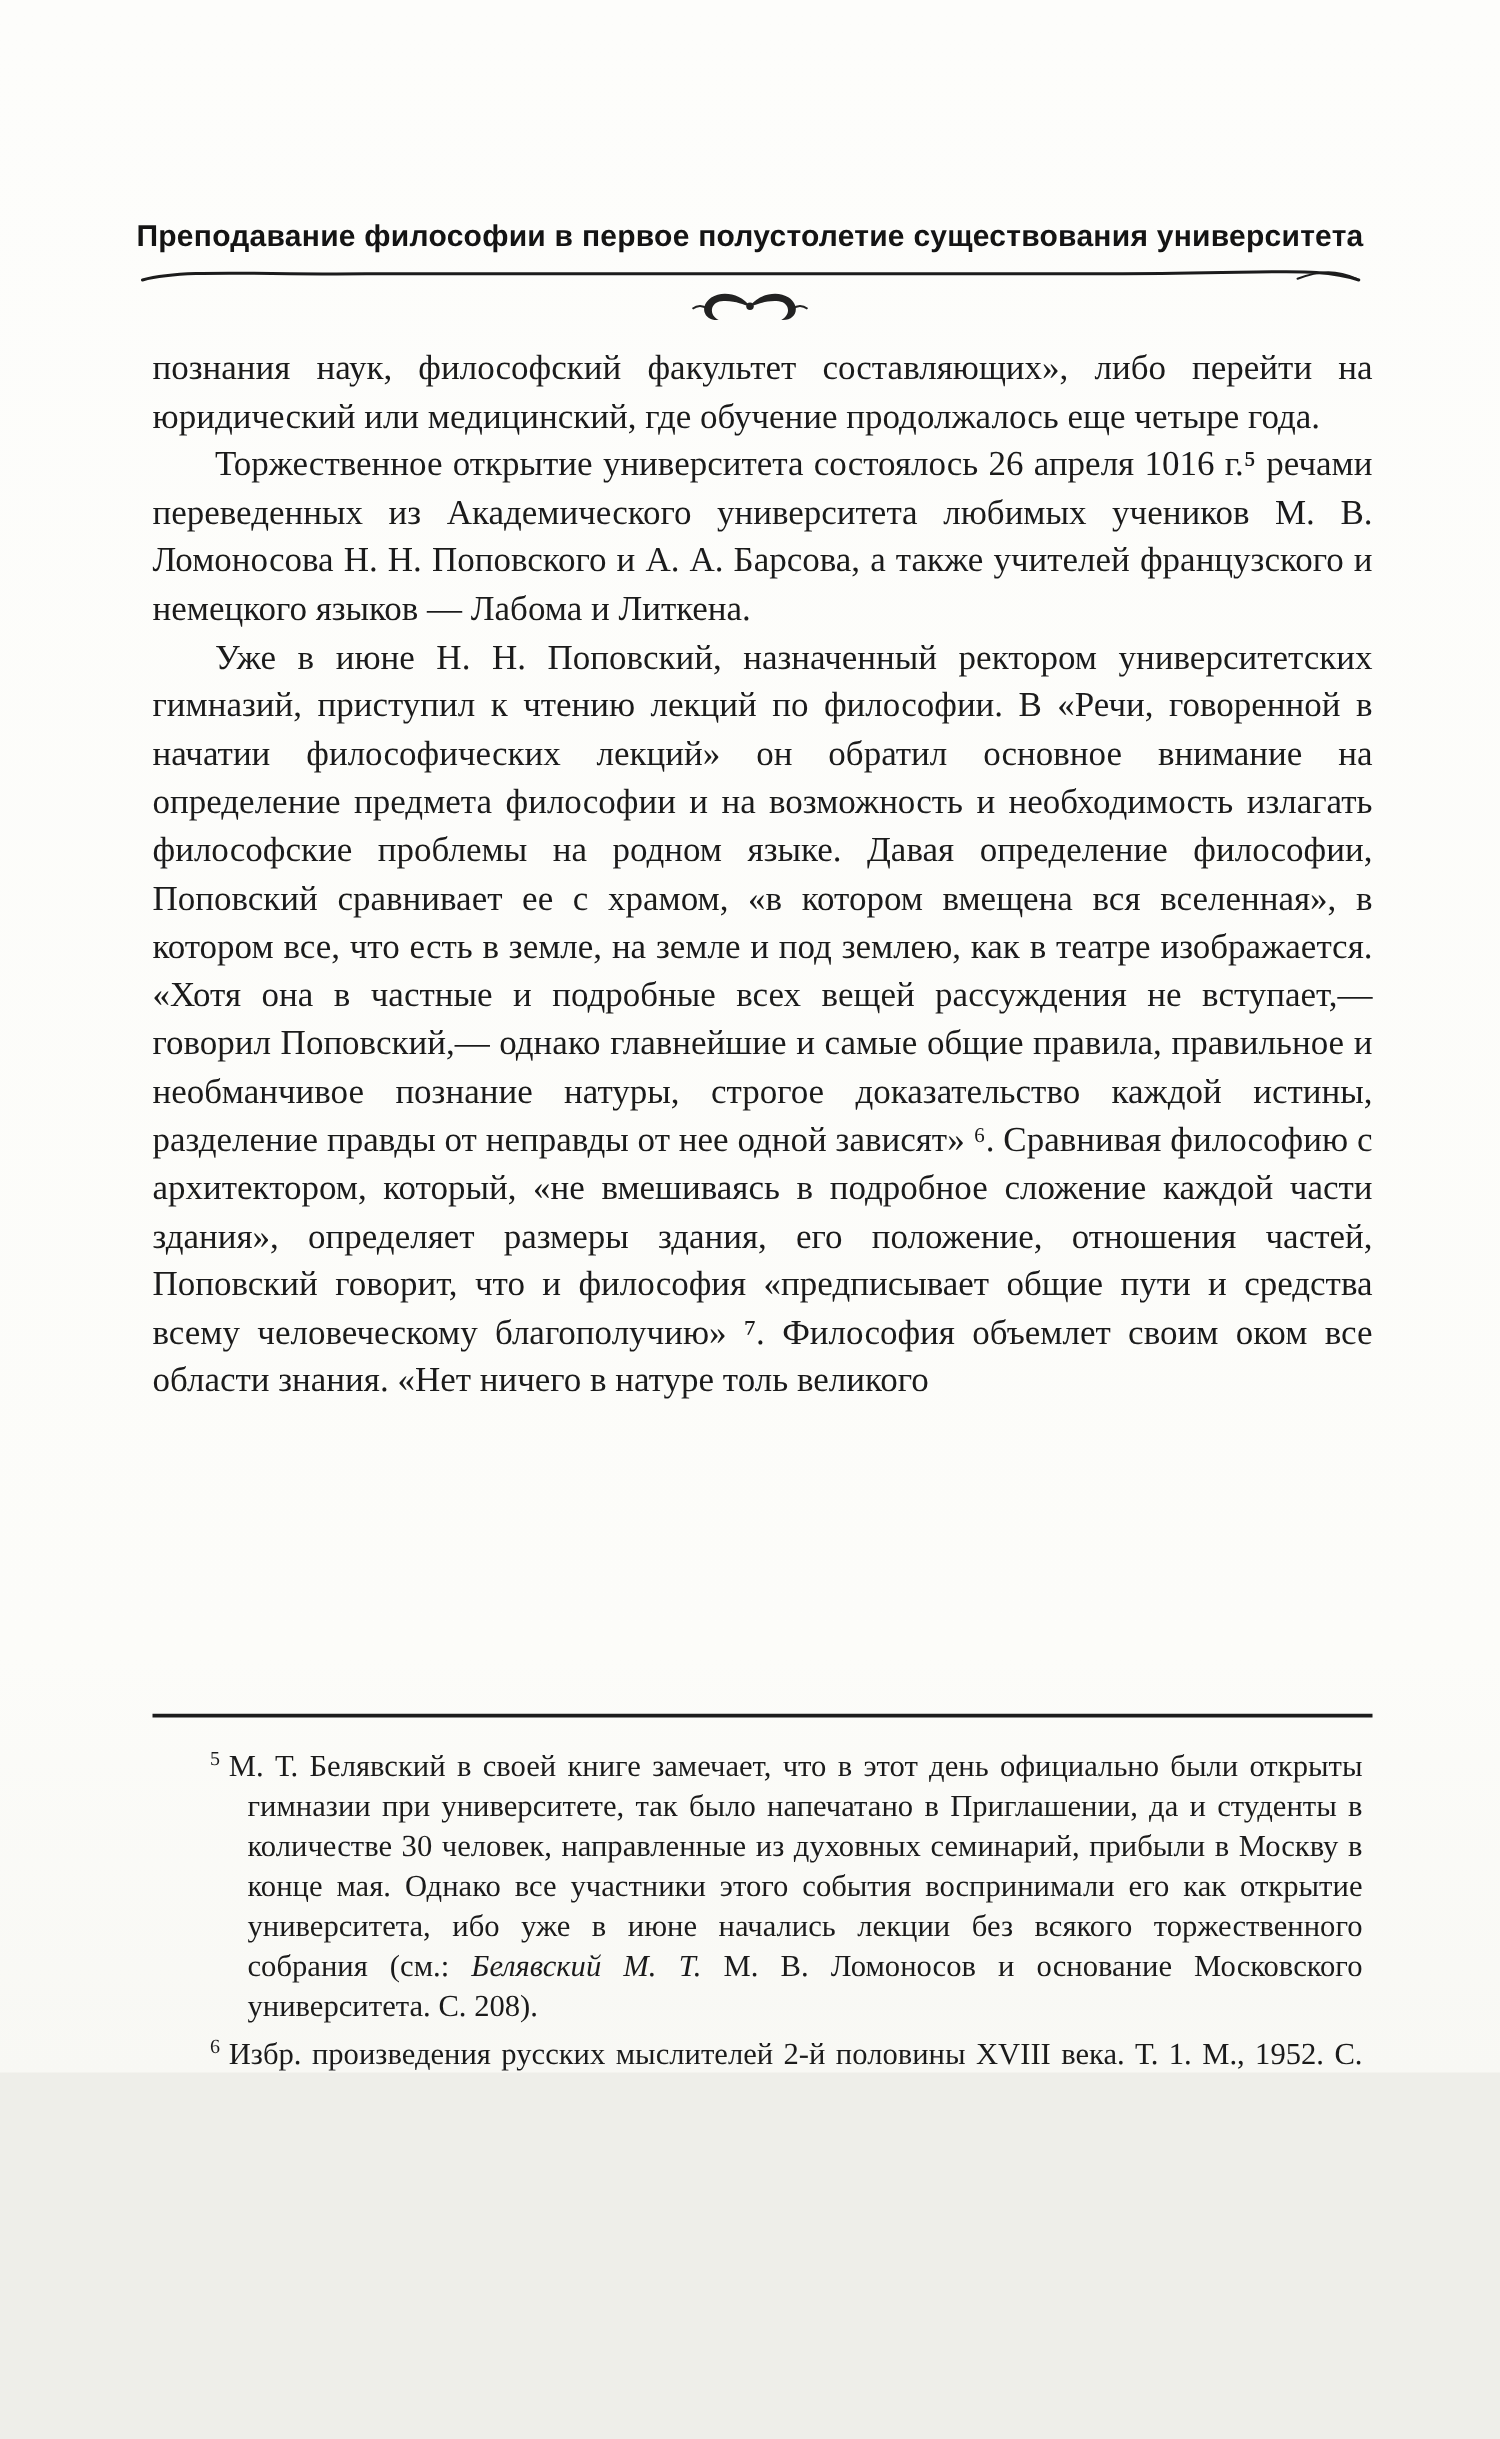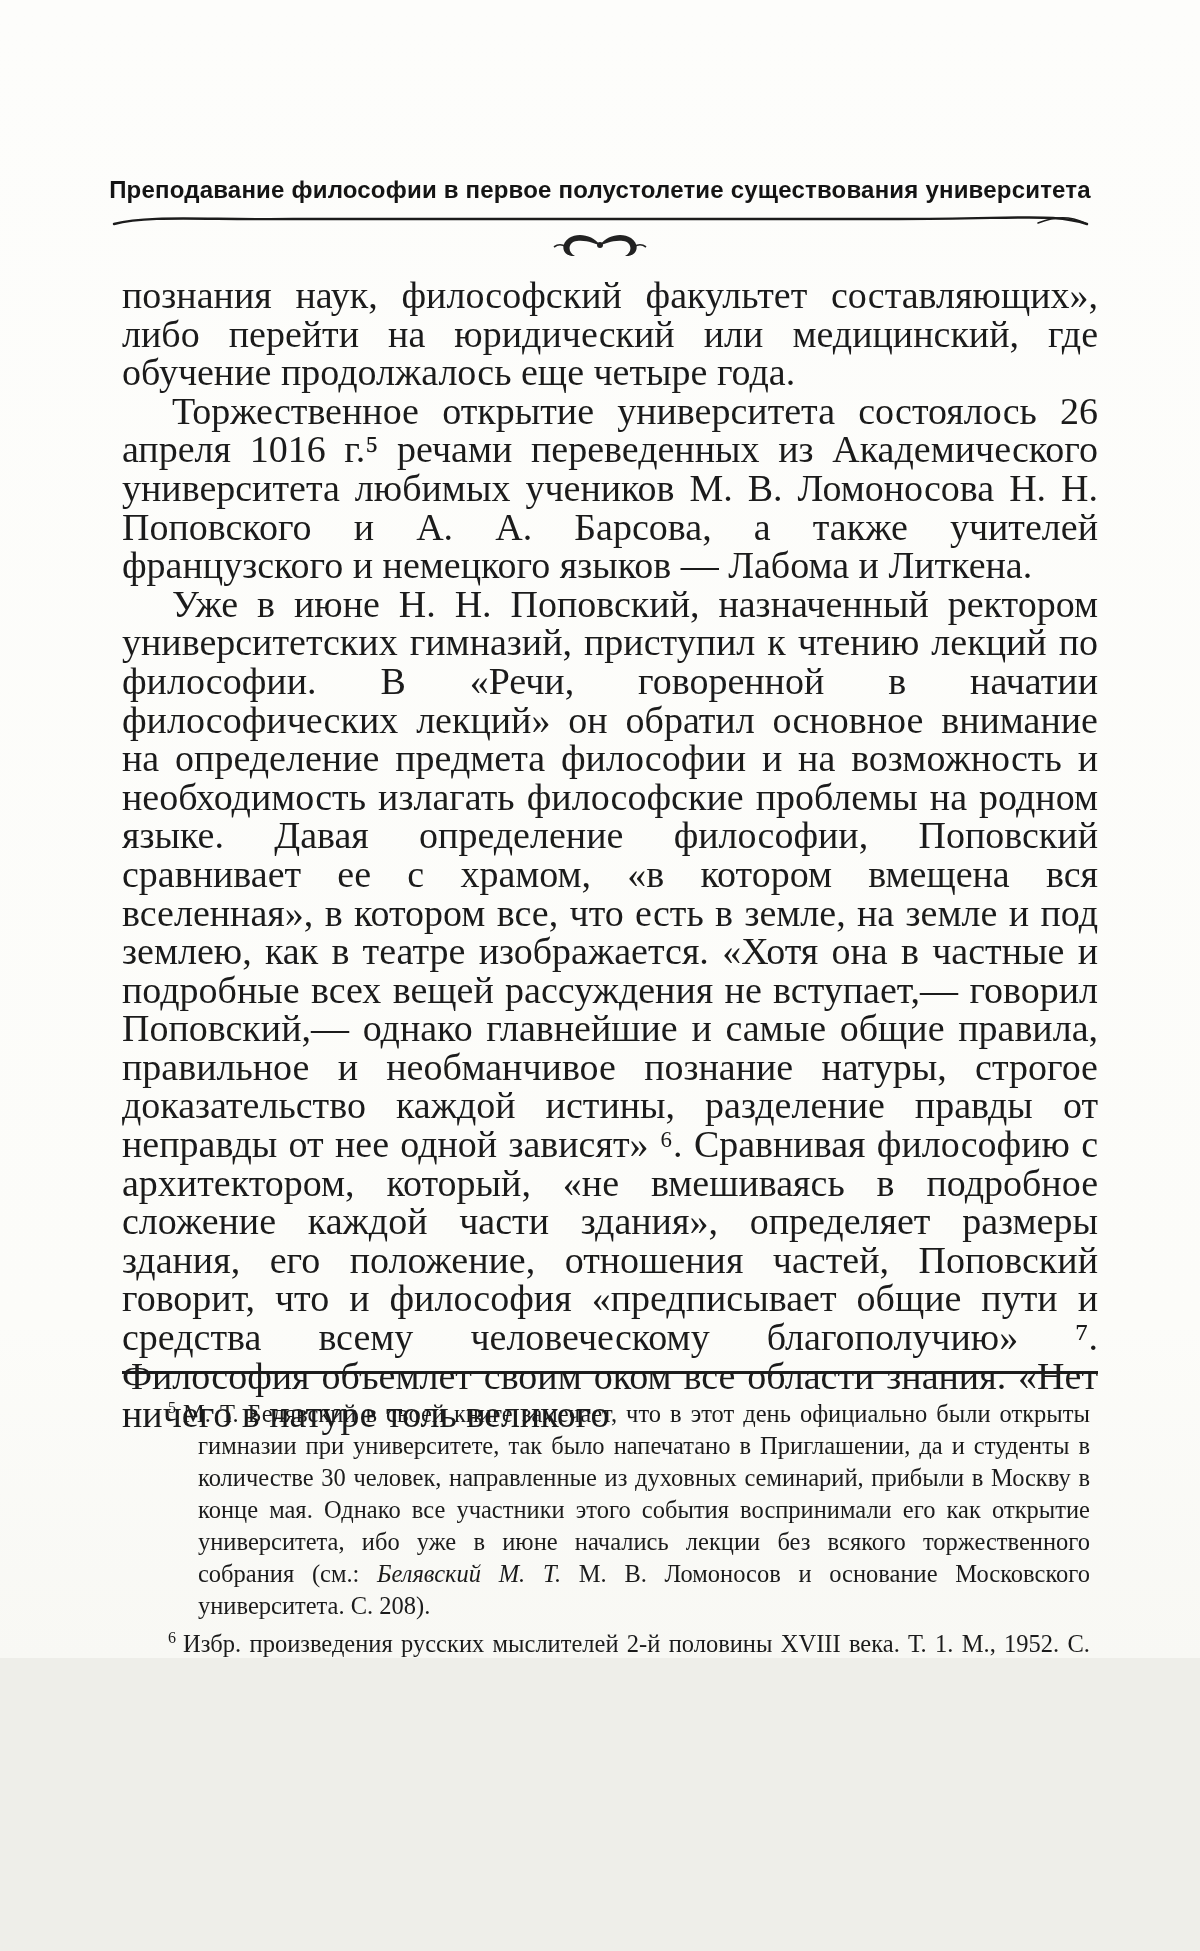--- a/index.html
+++ b/index.html
@@ -32,21 +32,21 @@
   }
   .flourish { display: block; margin: 7px auto 0 auto; }
   .fleuron  { display: block; margin: 4px auto 0 auto; }
 
   
   .body-block {
     position: absolute; top: 276px; left: 122px; width: 976px;
   }
   .body-block p {
     margin: 0;
-    font-size: 38px;
+    font-size: 28px;
     line-height: 38.6px;
     text-align: justify;
     color: #1b1b1b;
   }
   .body-block p.indent { text-indent: 50px; }
 
   
   .fn-rule {
     position: absolute; top: 1371px; left: 122px;
     width: 976px; height: 3px; background: #1c1c1c;

